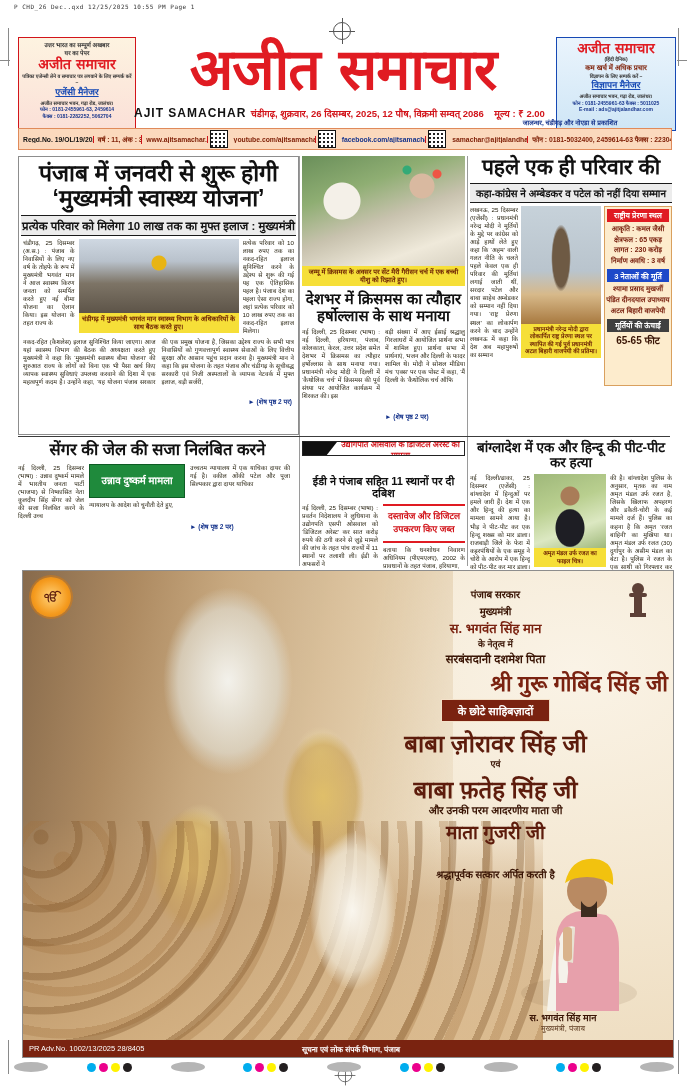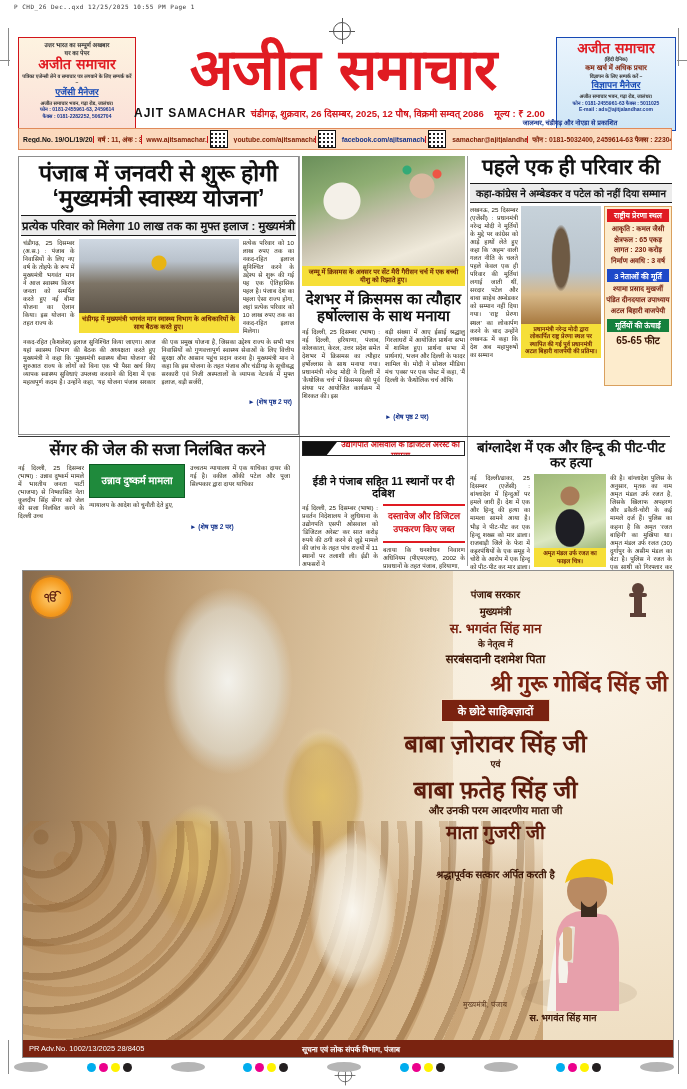--- a/index.html
+++ b/index.html
@@ -46,21 +46,21 @@
   .cap{background:#f6df38;color:#6e2404;font-weight:bold;font-size:6.6px;
        line-height:1.25;text-align:center;padding:2px 3px;}
   .photo{position:relative;overflow:hidden;}
   .vline{width:1px;background:#9a9a9a;}
   .hline{height:1px;background:#3c3c3c;}
   
   .statbox{background:#fdeccd;border:1px solid #d9a05e;text-align:center;overflow:hidden;}
   .statbox .hdr{color:#fff;font-weight:bold;font-size:7.6px;padding:1.5px 0;margin:2px 2px;}
   .statbox .hdr.red{background:#e01b22;}
   .statbox .hdr.blu{background:#1d49c9;}
-  .statbox .hdr.mag{background:#15803d;}
+  .statbox .hdr.mag{background:#404040;}
   .statbox .row{color:#7a2210;font-weight:bold;font-size:7px;line-height:1.55;}
   .statbox .big{color:#3a1505;font-weight:bold;font-size:10px;line-height:1.3;}
   .greenbox{background:#1f8a3c;color:#fff;font-weight:bold;font-size:10px;
             text-align:center;border:1px solid #0d5c24;display:flex;align-items:center;justify-content:center;line-height:1.2;}
   .redbox{border-top:2px solid #e01b22;border-bottom:2px solid #e01b22;color:#d2151b;
           font-weight:bold;font-size:9px;text-align:center;padding:4px 1px;line-height:1.5;}
   .kicker{background:#fff;border:1px solid #222;display:flex;align-items:center;overflow:hidden;}
   .kicker .wedge{width:34px;height:100%;background:#111;clip-path:polygon(0 0,100% 0,70% 100%,0 100%);}
   .kicker .ktxt{flex:1;text-align:center;color:#d2151b;font-weight:bold;font-size:8px;}
   
@@ -309,21 +309,21 @@
       <path d="M55 168 L55 100 Q50 120 46 168 Z" fill="#f5f2ea"></path>
       <path d="M60 95 Q70 118 66 140 L58 140 Q56 112 60 95 Z" fill="#f5f2ea"></path>
       <circle cx="86" cy="48" r="20" fill="#b98a62"></circle>
       <path d="M64 40 Q70 14 94 16 Q114 18 112 42 Q100 34 86 34 Q72 34 64 40 Z" fill="#f2c20f"></path>
       <path d="M80 58 Q88 70 96 58 L96 74 L80 74 Z" fill="#3d2b1f"></path>
       <path d="M58 96 Q64 80 74 84 L70 118 Q60 112 58 96 Z" fill="#f5f2ea"></path>
       <path d="M66 86 L74 84 L72 120 L64 118 Z" fill="#e8e2d2"></path>
       <rect x="62" y="84" width="9" height="34" rx="4" fill="#d9b38c"></rect>
     </svg>
     <div class="abs" style="left:440px;top:440px;width:200px;text-align:center;font-weight:bold;font-size:9.5px;color:#3a1505;">स. भगवंत सिंह मान</div>
-    <div class="abs" style="left:440px;top:428px;width:200px;font-size:7.5px;color:#5d3a20;">मुख्यमंत्री, पंजाब</div>
+    <div class="abs" style="left:440px;top:452px;width:200px;text-align:center;font-size:7.5px;color:#5d3a20;">मुख्यमंत्री, पंजाब</div>
 
     <div class="abs adstrip" style="left:0;bottom:0;width:650px;height:17px;">
       <div style="padding-left:6px;width:220px;">PR Adv.No. 1002/13/2025 28/8405</div>
       <div style="flex:1;text-align:center;font-weight:bold;">सूचना एवं लोक संपर्क विभाग, पंजाब</div>
       <div style="width:220px;"></div>
     </div>
   </div>
 
   <div class="abs marksrow" style="left:14px;top:1062px;width:660px;">
     <div class="oval"></div>

